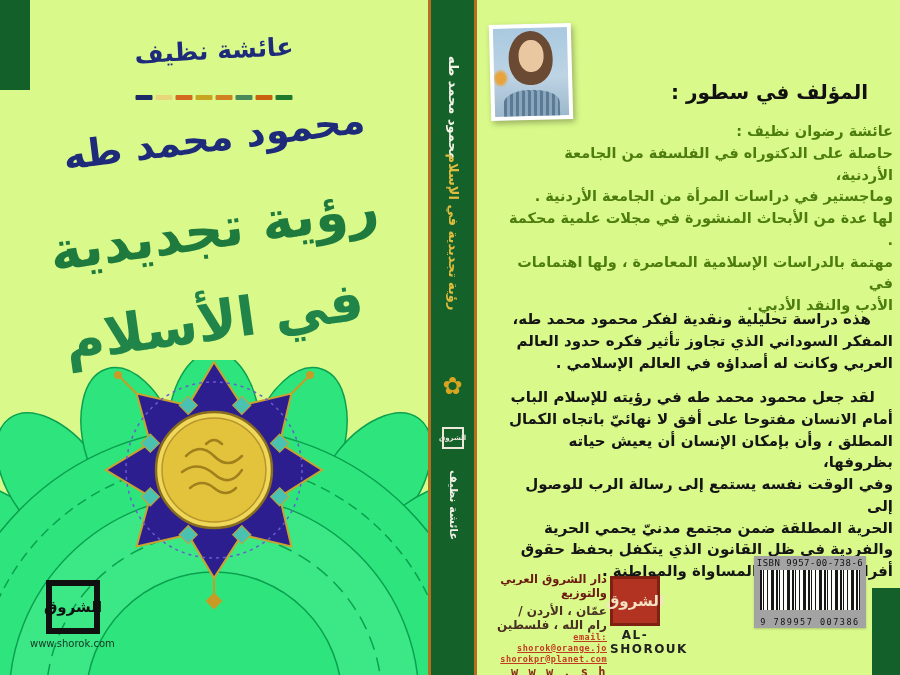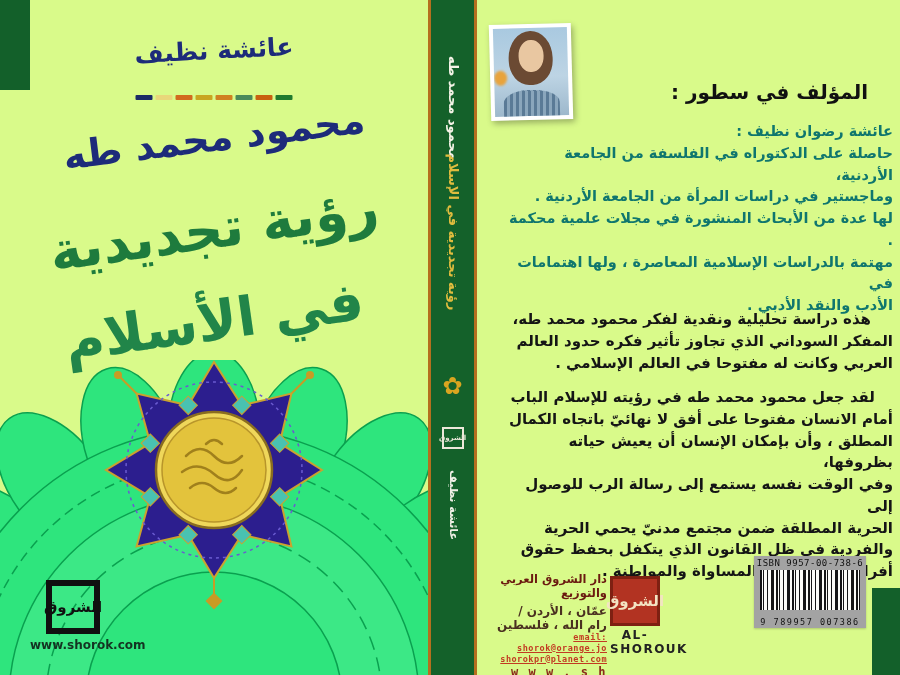--- a/index.html
+++ b/index.html
@@ -17,22 +17,22 @@
   .divider span{width:17px;height:5px;border-radius:1px;display:block;}
   .title{position:absolute;left:0;width:100%;text-align:center;font-weight:bold;
       white-space:nowrap;transform-origin:center;}
   .t1{top:116px;font-size:38px;color:#1d2b7a;transform:rotate(-7deg);}
   .t2{top:198px;font-size:54px;color:#1e7b3d;transform:rotate(-8deg);}
   .t3{top:290px;font-size:54px;color:#218549;transform:rotate(-8deg);}
   .front-art{position:absolute;left:0;top:360px;width:428px;height:315px;}
   .front-logo{position:absolute;left:46px;top:580px;width:54px;height:54px;border:6px solid #101010;
       box-sizing:border-box;display:flex;align-items:center;justify-content:center;z-index:3;}
   .front-logo span{font-size:15px;font-weight:bold;color:#101010;}
-  .front-logo-caption{position:absolute;left:30px;top:638px;width:90px;text-align:right;
-      font-size:12px;font-weight:bold;color:#143322;z-index:3;}
+  .front-logo-caption{position:absolute;left:30px;top:638px;width:90px;text-align:left;
+      font-size:10px;font-weight:normal;color:#143322;z-index:3;}
 
   
   .spine{position:absolute;left:428px;top:0;width:49px;height:675px;background:#14612a;
       border-left:3px solid #b56f1e;border-right:3px solid #b56f1e;box-sizing:border-box;z-index:4;}
   .spine-text{position:absolute;left:50%;white-space:nowrap;font-weight:bold;
       transform:translate(-50%,-50%) rotate(90deg);}
   .spine-t1{top:108px;font-size:13px;color:#f3f3e6;}
   .spine-t2{top:232px;font-size:13px;color:#e0bc3e;}
   .spine-flower{position:absolute;left:50%;top:386px;transform:translate(-50%,-50%);
       font-size:24px;color:#d9a520;line-height:1;}
@@ -52,21 +52,21 @@
       border-radius:50%;filter:blur(1px);}
   .photo-hair{position:absolute;left:15px;top:3px;width:44px;height:54px;background:#6b4a33;
       border-radius:50% 50% 46% 46%;}
   .photo-face{position:absolute;left:25px;top:12px;width:25px;height:32px;background:#e9c7a1;
       border-radius:48%;}
   .photo-shirt{position:absolute;left:9px;bottom:-2px;width:56px;height:28px;
       background:repeating-linear-gradient(90deg,#5a7a96 0 3px,#8aa6bc 3px 6px);
       border-radius:45% 45% 0 0;}
   .h1{position:absolute;right:40px;top:80px;font-size:20px;font-weight:bold;color:#111;}
   .bio{position:absolute;right:15px;top:121px;width:390px;font-size:14.5px;font-weight:bold;
-      color:#0f766e;text-align:right;line-height:1.5;white-space:pre-line;}
+      color:#4d7c0f;text-align:right;line-height:1.5;white-space:pre-line;}
   .h2{position:absolute;right:30px;top:260px;width:220px;text-align:center;
       font-size:27px;font-weight:bold;color:#0d0d0d;}
   .para{position:absolute;right:15px;width:390px;font-size:15px;font-weight:bold;color:#151515;
       text-align:right;line-height:1.45;white-space:pre-line;}
   .p1{top:309px;text-indent:22px;}
   .p2{top:387px;text-indent:18px;}
 
   .pub-text{position:absolute;left:18px;top:573px;width:112px;direction:rtl;text-align:right;}
   .pub-name{font-size:11.5px;font-weight:bold;color:#6b1a10;line-height:1.2;}
   .pub-addr{font-size:12px;font-weight:bold;color:#4a3020;margin-top:3px;}
@@ -201,21 +201,21 @@
     <div class="h1">المؤلف في سطور :</div>
     <div class="bio">عائشة رضوان نظيف :
 حاصلة على الدكتوراه في الفلسفة من الجامعة الأردنية،
 وماجستير في دراسات المرأة من الجامعة الأردنية .
 لها عدة من الأبحاث المنشورة في مجلات علمية محكمة .
 مهتمة بالدراسات الإسلامية المعاصرة ، ولها اهتمامات في
 الأدب والنقد الأدبي .</div>
 
     <div class="para p1">هذه دراسة تحليلية ونقدية لفكر محمود محمد طه،
 المفكر السوداني الذي تجاوز تأثير فكره حدود العالم
-العربي وكانت له مفتوحا في العالم الإسلامي .</div>
+العربي وكانت له أصداؤه في العالم الإسلامي .</div>
     <div class="para p2">لقد جعل محمود محمد طه في رؤيته للإسلام الباب
 أمام الانسان مفتوحا على أفق لا نهائيّ باتجاه الكمال
 المطلق ، وأن بإمكان الإنسان أن يعيش حياته بظروفها،
 وفي الوقت نفسه يستمع إلى رسالة الرب للوصول إلى
 الحرية المطلقة ضمن مجتمع مدنيّ يحمي الحرية
 والفردية في ظل القانون الذي يتكفل بحفظ حقوق
 أفراد المجتمع في المساواة والمواطنة .</div>
 
     <div class="pub-text">
       <div class="pub-name">دار الشروق العربي والتوزيع</div>

